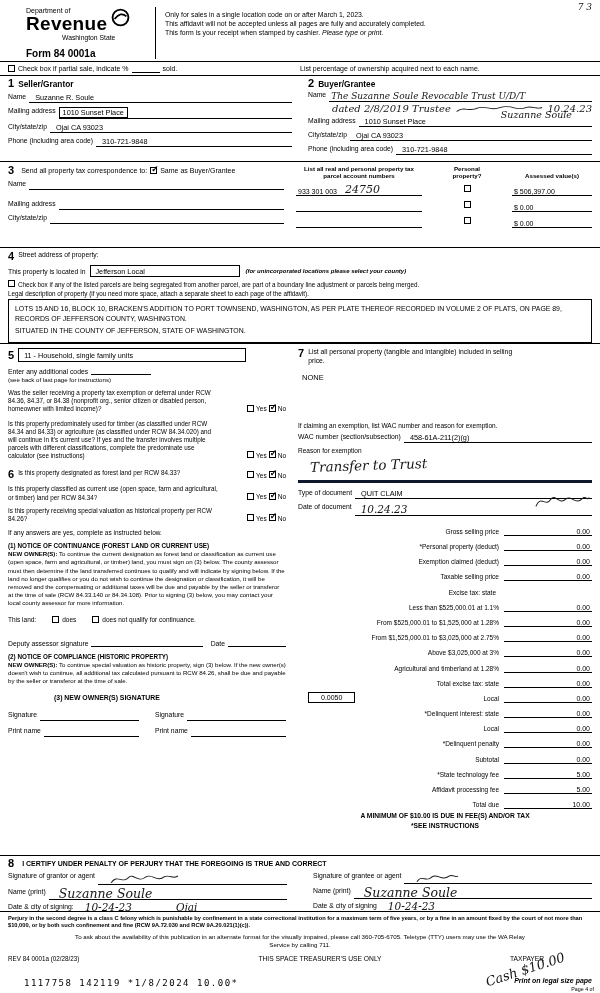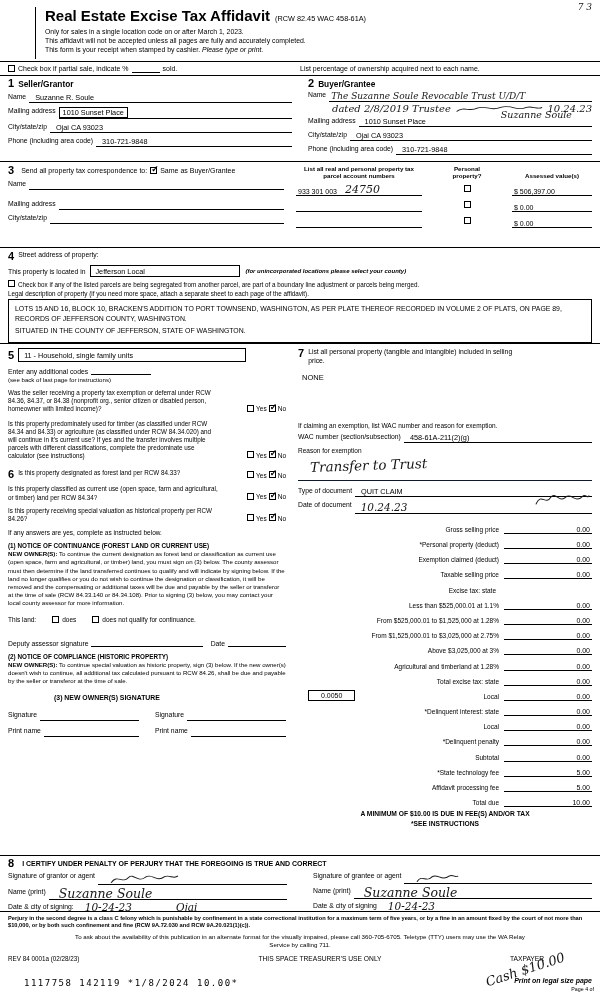--- a/index.html
+++ b/index.html
@@ -105,21 +105,21 @@
   .ml8 { margin-left: 8px; }
   .fdate { flex: 0 0 58px; }
   .n3title { font-weight: bold; font-size: 6.9px; margin: 9px 0 0 46px; }
   .ns-grid { display: grid; grid-template-columns: 1fr 1fr; column-gap: 16px; row-gap: 2px; margin-top: 6px; }
 
   .s7head .s7text { font-size: 6.8px; line-height: 1.3; max-width: 218px; }
   .none-val { font-size: 7.5px; margin: 7px 0 40px 4px; }
   .claim-note { font-size: 6.5px; }
   .reason-label { margin-top: 4px; font-size: 6.5px; }
   .reason-hw { font-size: 13.5px; margin: 3px 0 2px 12px; display: inline-block; transform: rotate(-2deg); }
-  .doc-block { border-top: 1px solid #0f172a; margin-top: 5px; padding-top: 2px; }
+  .doc-block { border-top: 3px solid #0f172a; margin-top: 5px; padding-top: 2px; }
   .date-row { position: relative; }
   .hwdate { font-size: 10.5px; }
   .sig-doc { position: absolute; right: 2px; top: -11px; width: 56px; height: 18px; }
 
   #tax-rows { margin-top: 5px; }
   .tax-row { display: flex; align-items: flex-end; justify-content: flex-end; height: 15.2px; font-size: 6.5px; }
   .tax-label { padding-bottom: 1px; white-space: nowrap; }
   .tax-value { width: 88px; flex: none; border-bottom: 1px solid #000; text-align: right; margin-left: 5px;
                font-size: 7px; padding-right: 2px; }
   .tax-header .tax-label { margin-right: 96px; }
@@ -154,26 +154,36 @@
   .page-note { position: absolute; right: 6px; bottom: 1px; font-size: 5.3px; }
 </style>
 </head>
 <body>
 
 <div class="page">
 
   <div class="corner-hw hw">7 3</div>
 
   <div class="header">
+    <div class="logo-block">
+      <div class="dept-row">
+        <div>
+          <div class="dept-line">Department of</div>
+          <div class="agency">Revenue</div>
+        </div>
+        <svg class="logo-svg" viewBox="0 0 24 24">
+          <circle cx="12" cy="12" r="10" fill="none" stroke="#000" stroke-width="2.4"></circle>
+          <path d="M4.5 14 Q12 4 19.5 10.5" fill="none" stroke="#000" stroke-width="2.2"></path>
+        </svg>
+      </div>
+      <div class="state-line">Washington State</div>
+      <div class="form-number">Form 84 0001a</div>
+    </div>
     <div class="header-divider"></div>
     <div class="title-block">
-      <div>
-        <span class="title">Real Estate Excise Tax Affidavit</span>
-        <span class="title-ref">(RCW 82.45 WAC 458-61A)</span>
-      </div>
       <div class="notes">
         <div class="note">Only for sales in a single location code on or after March 1, 2023.</div>
         <div class="note">This affidavit will not be accepted unless all pages are fully and accurately completed.</div>
         <div class="note"><span>This form is your receipt when stamped by cashier.</span> <span class="it">Please type or print.</span></div>
       </div>
     </div>
   </div>
 
   <div class="partial-row">
     <div class="partial-left">

